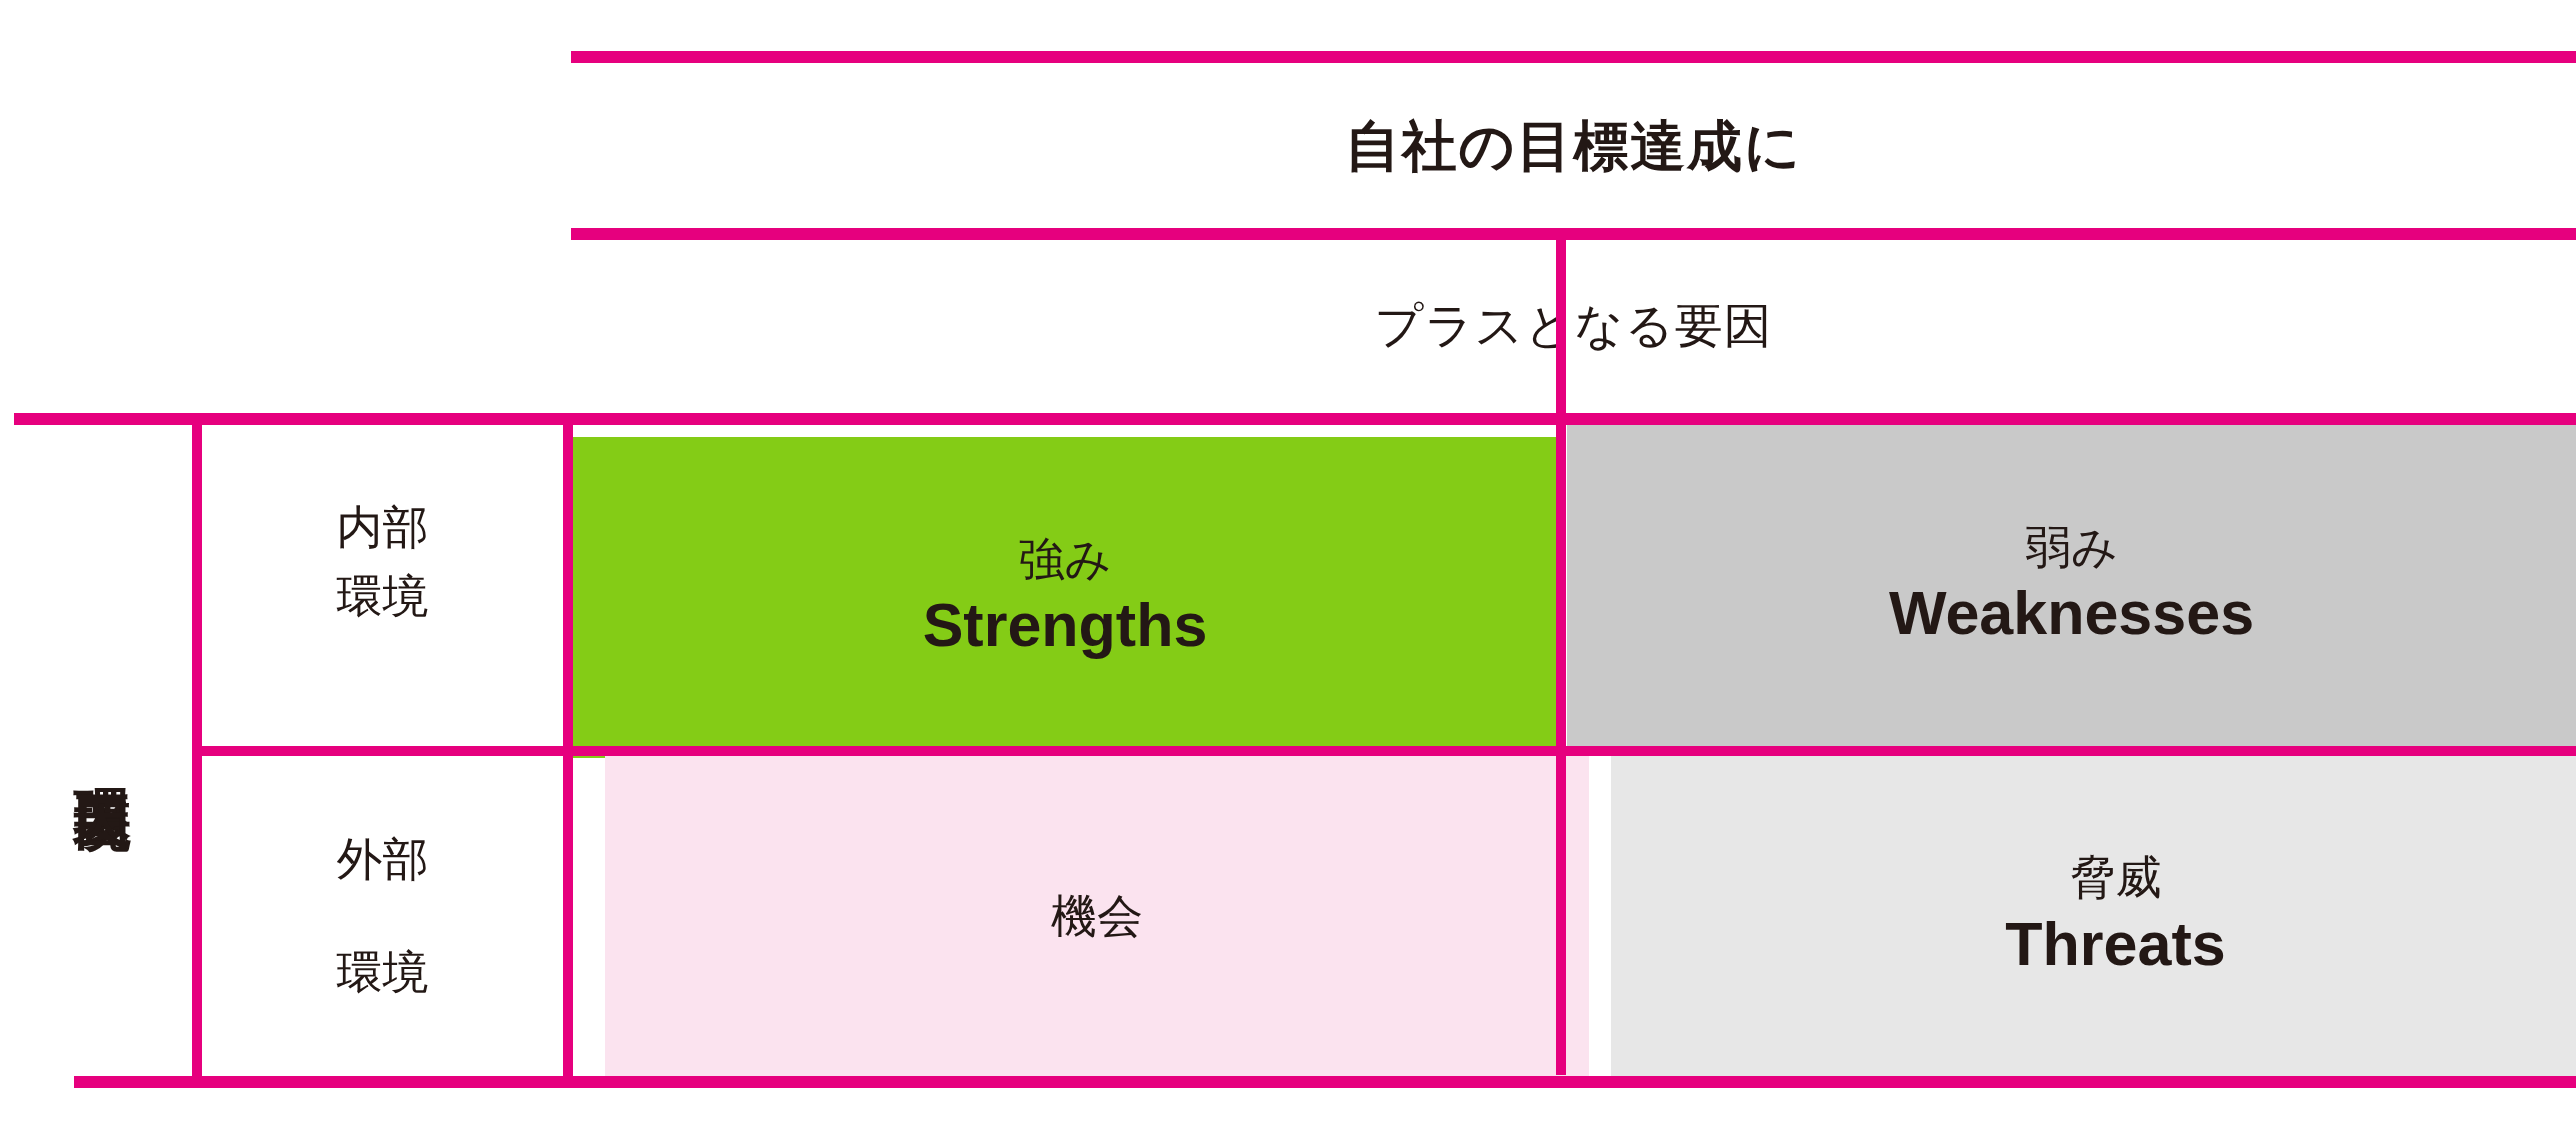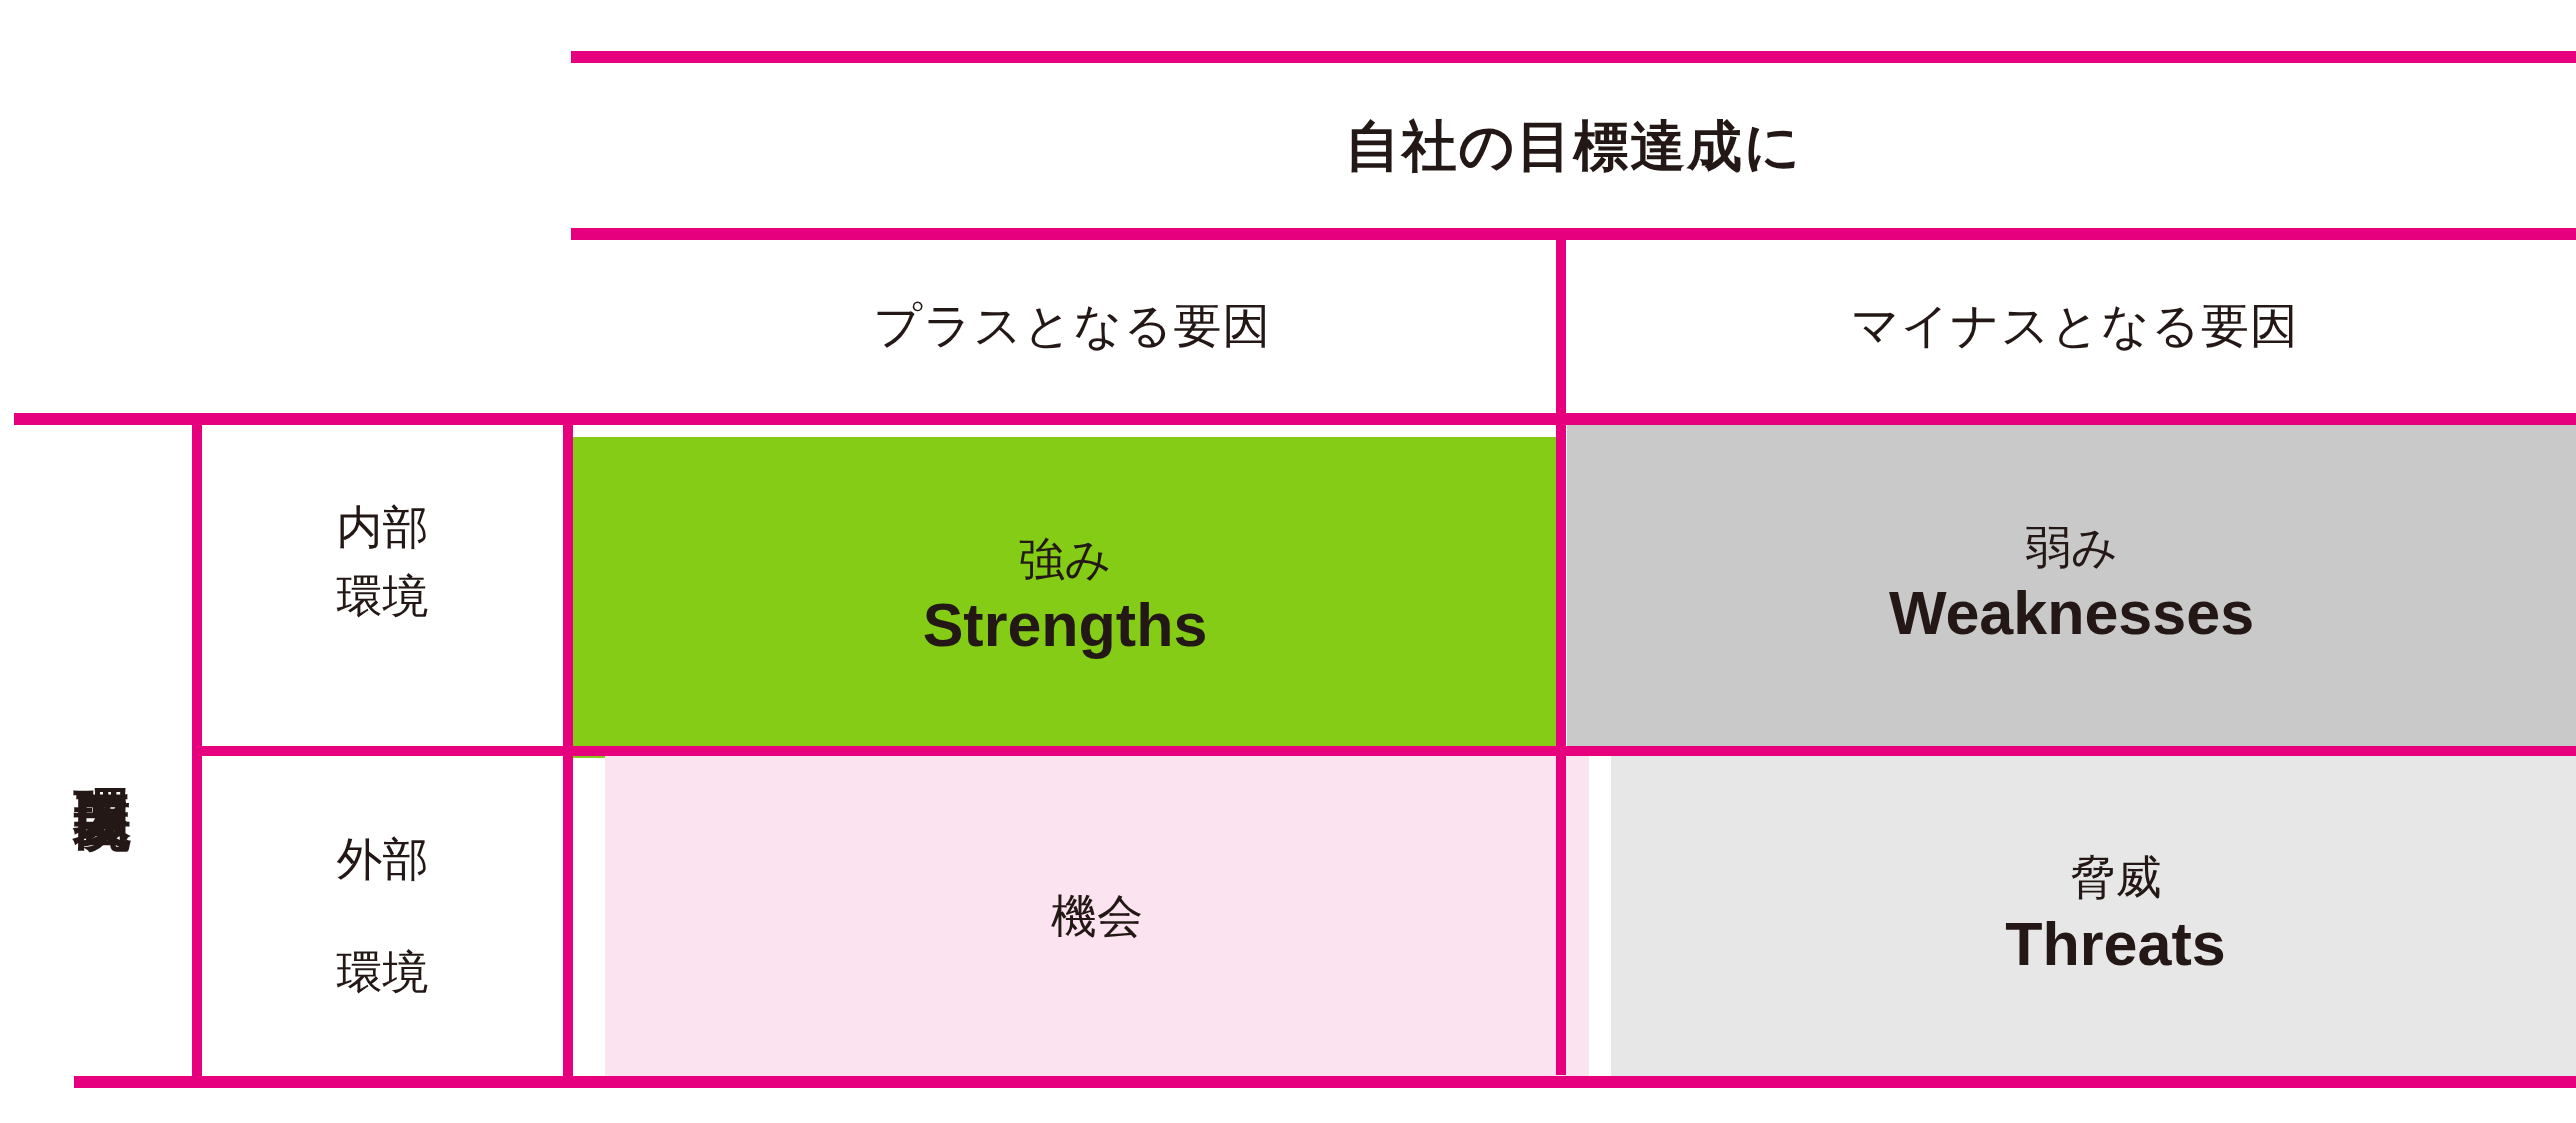--- a/index.html
+++ b/index.html
@@ -95,21 +95,20 @@
   <div class="rule" id="top-rule" style="background: rgb(230, 0, 126);"></div>
 
   <div id="title-band">
     <div id="title-text">自社の目標達成に</div>
   </div>
 
   <div class="rule" id="mid-rule" style="background: rgb(230, 0, 126);"></div>
 
   <div id="col-header-row">
     <div class="col-header">プラスとなる要因</div>
-    <div class="col-header">マイナスとなる要因</div>
   </div>
   <div class="rule" id="col-divider-top" style="background: rgb(230, 0, 126);"></div>
 
   <div class="rule" id="matrix-top-rule" style="background: rgb(230, 0, 126);"></div>
   <div class="rule" id="matrix-bottom-rule" style="background: rgb(230, 0, 126);"></div>
 
   <div id="axis-label">
     <div id="axis-label-text">環境要因</div>
   </div>
 

